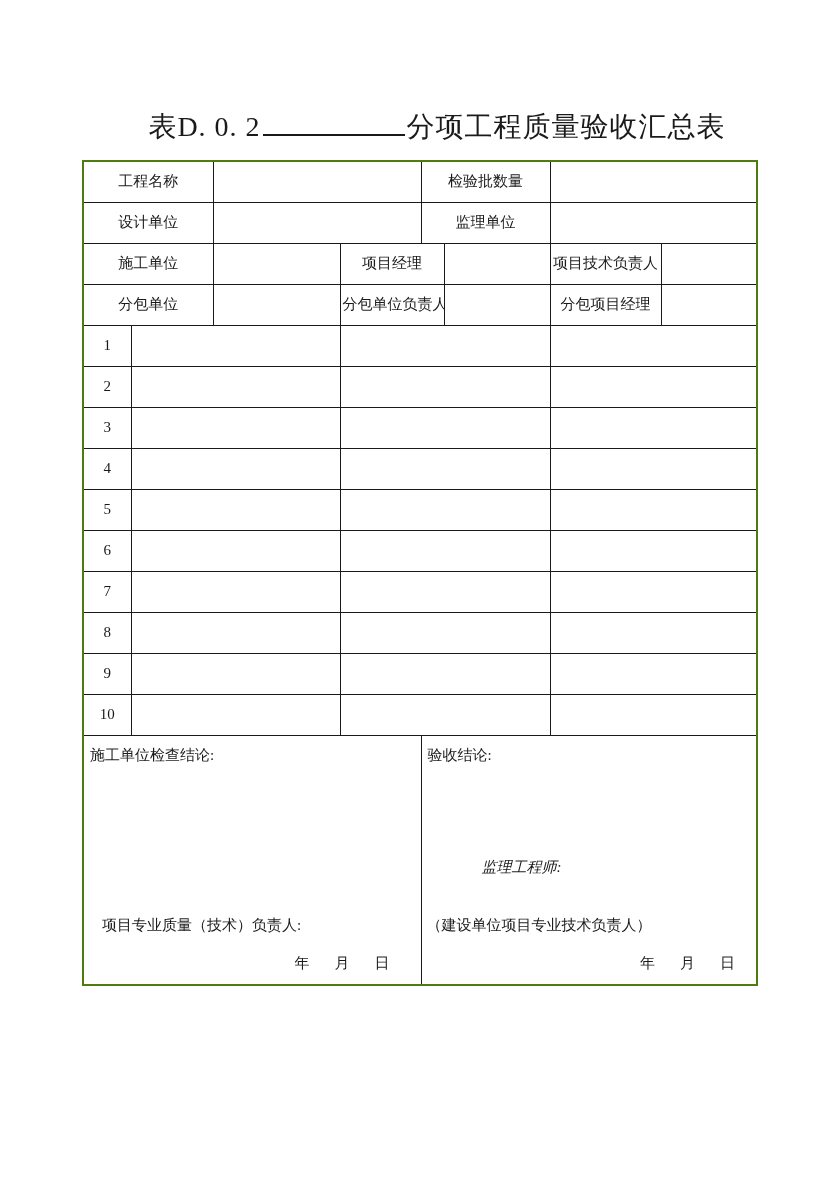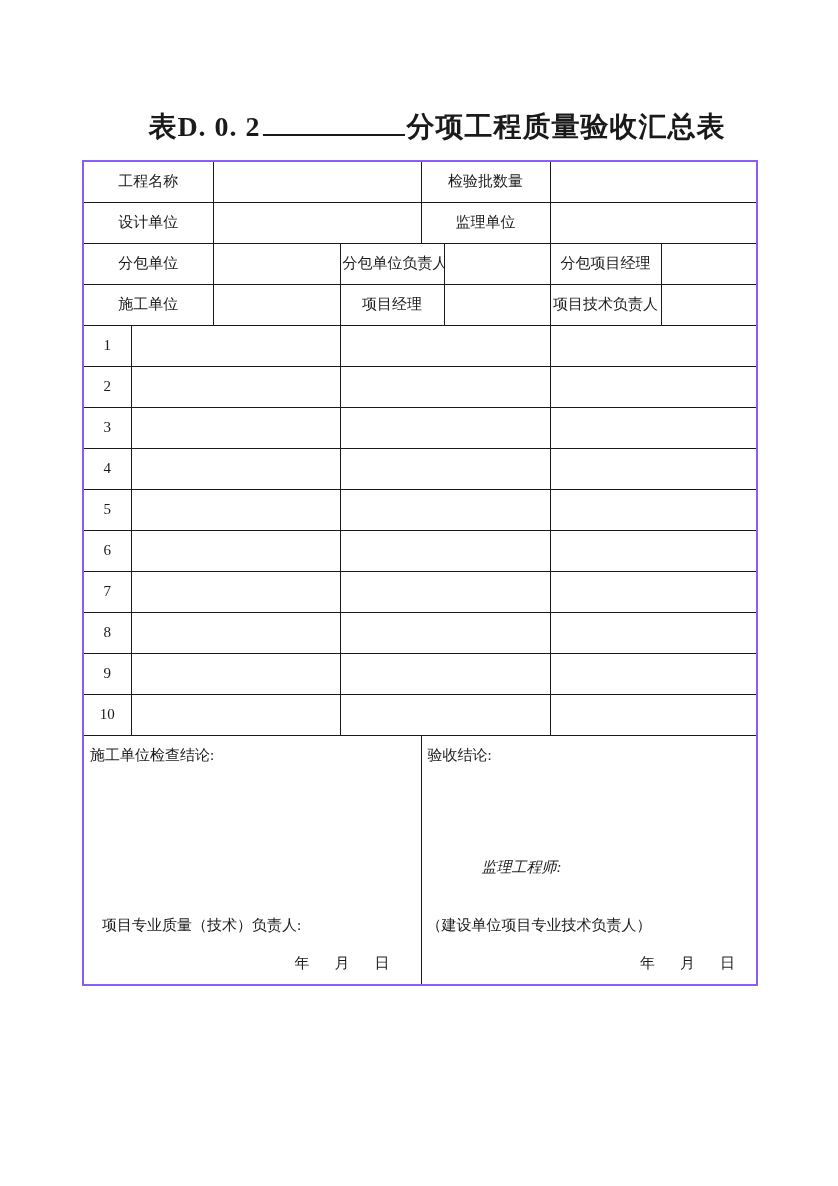--- a/index.html
+++ b/index.html
@@ -12,39 +12,39 @@
   .page {
     width: 838px;
     height: 1186px;
     background: #ffffff;
     position: relative;
   }
   .doc-title {
     padding-top: 112px;
     text-align: center;
     font-size: 28px;
-    font-weight: bold;
+    font-weight: normal;
     line-height: 30px;
     white-space: nowrap;
     letter-spacing: 1px;
     margin-left: 36px;
   }
   .title-underline {
     display: inline-block;
     width: 142px;
     height: 0;
     border-bottom: 2px solid #1a1a1a;
     margin: 0 2px;
   }
   table.form {
     margin: 18px 0 0 82px;
     width: 676px;
     border-collapse: collapse;
     table-layout: fixed;
-    border: 2px solid #8b5cf6;
+    border: 2px solid #4d7c0f;
   }
   td {
     border: 1px solid #1a1a1a;
     height: 41px;
     font-size: 15px;
     text-align: center;
     vertical-align: middle;
     padding: 0 2px;
     overflow: hidden;
     white-space: nowrap;
@@ -95,34 +95,34 @@
     </tr>
 
     <tr>
       <td colspan="2">设计单位</td>
       <td colspan="2"></td>
       <td colspan="2">监理单位</td>
       <td colspan="2"></td>
     </tr>
 
     <tr>
+      <td colspan="2">施工单位</td>
+      <td></td>
+      <td colspan="2">项目经理</td>
+      <td></td>
+      <td>项目技术负责人</td>
+      <td></td>
+    </tr>
+
+    <tr>
       <td colspan="2">分包单位</td>
       <td></td>
       <td colspan="2">分包单位负责人</td>
       <td></td>
       <td>分包项目经理</td>
-      <td></td>
-    </tr>
-
-    <tr>
-      <td colspan="2">施工单位</td>
-      <td></td>
-      <td colspan="2">项目经理</td>
-      <td></td>
-      <td>项目技术负责人</td>
       <td></td>
     </tr>
 
 
     <tr>
       <td>1</td>
       <td colspan="2"></td>
       <td colspan="3"></td>
       <td colspan="2"></td>
     </tr>

